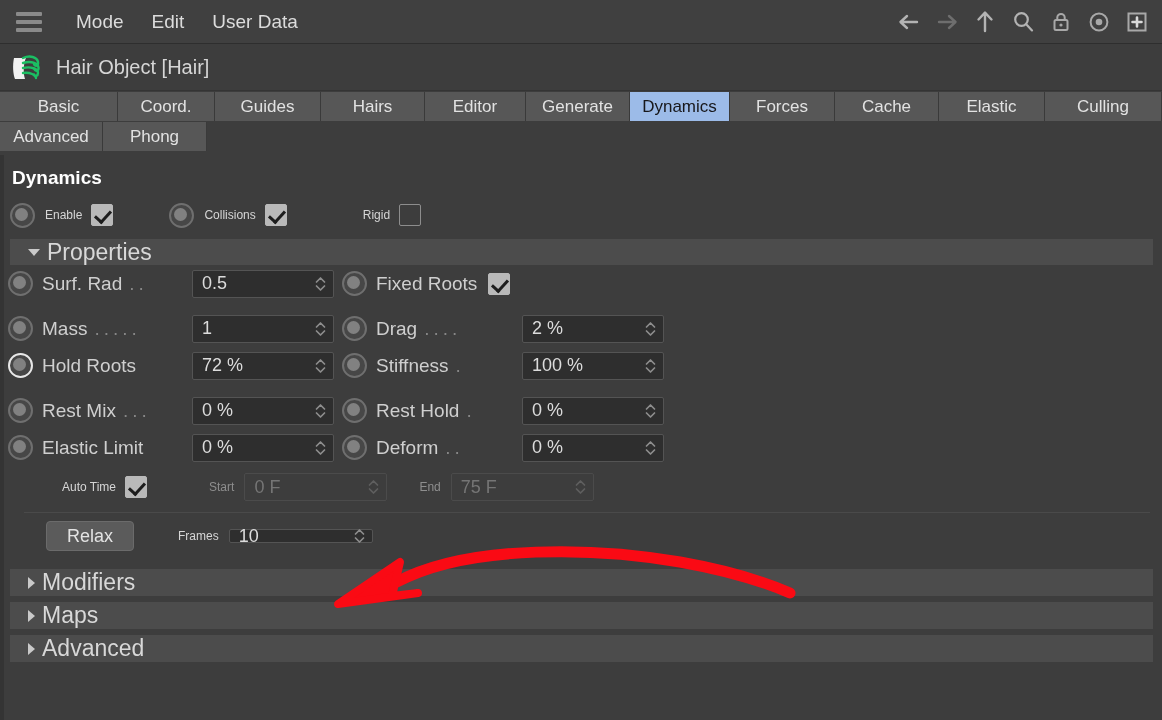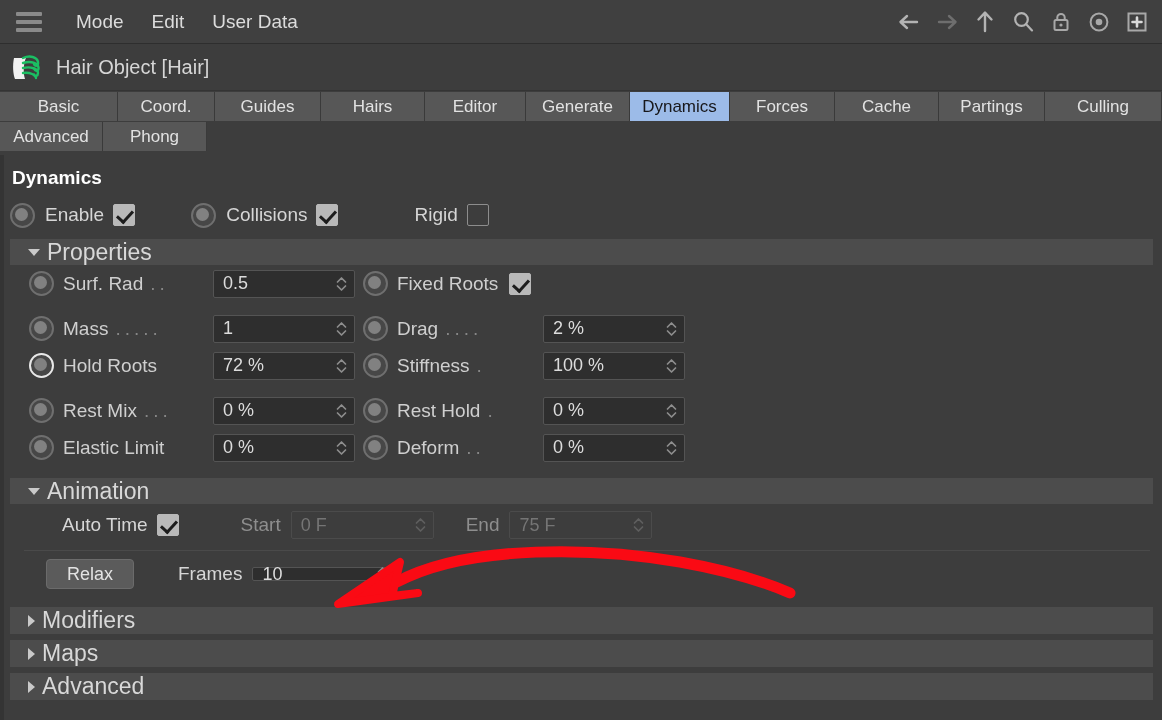--- a/index.html
+++ b/index.html
@@ -81,21 +81,21 @@
     width: 25px; height: 25px; border-radius: 50%;
     border: 2px solid #6f6f6f; background: #474747;
     display: inline-block; position: relative; flex: none; cursor: pointer;
   }
   .track::after {
     content: ""; position: absolute; left: 3px; top: 3px;
     width: 13px; height: 13px; border-radius: 50%; background: #818181;
   }
   .track.hl { border-color: #e8e8e8; }
 
-  .cklabel { color: #d6d6d6; font-size: 19px; margin: 0 9px 0 10px; white-space: nowrap; }
+  .cklabel { color: #d6d6d6; font-size: 12px; margin: 0 9px 0 10px; white-space: nowrap; }
 
   .cbox {
     width: 22px; height: 22px; border: 1px solid #8d8d8d; background: transparent;
     position: relative; flex: none; cursor: pointer; border-radius: 2px;
   }
   .cbox.on { background: #b9b9b9; border-color: #b9b9b9; }
   .cbox.on::after {
     content: ""; position: absolute; left: 6px; top: 2px;
     width: 7px; height: 13px; border: solid #1d1d1d;
     border-width: 0 3px 3px 0; transform: rotate(42deg);
@@ -111,21 +111,21 @@
     border-left: 6px solid transparent; border-right: 6px solid transparent;
     border-top: 7px solid #c9c9c9;
   }
   .sechead .caret.closed {
     border-left: 7px solid #c9c9c9; border-right: 0;
     border-top: 6px solid transparent; border-bottom: 6px solid transparent;
   }
   .sechead .stext { color: #d8d8d8; font-size: 23px; }
 
   
-  .prow { display: flex; align-items: center; height: 37px; padding-left: 29px; }
+  .prow { display: flex; align-items: center; height: 37px; padding-left: 8px; }
   .cell { display: flex; align-items: center; flex: none; }
   .plabel {
     color: #cfcfcf; font-size: 19px; margin-left: 9px;
     display: flex; align-items: baseline; white-space: nowrap; overflow: hidden;
   }
   .plabel .dots { color: #878787; letter-spacing: 4px; margin-left: 7px; font-size: 19px; }
 
   .field {
     height: 28px; background: #2e2e2e; border: 1px solid #545454;
     display: flex; align-items: center; position: relative;
@@ -227,21 +227,21 @@
     <div class="tabrow" id="tabrow1">
         <div class="tab" style="width: 118px;">Basic</div>
         <div class="tab" style="width: 97px;">Coord.</div>
         <div class="tab" style="width: 106px;">Guides</div>
         <div class="tab" style="width: 104px;">Hairs</div>
         <div class="tab" style="width: 101px;">Editor</div>
         <div class="tab" style="width: 104px;">Generate</div>
         <div class="tab active" style="width: 100px;">Dynamics</div>
         <div class="tab" style="width: 105px;">Forces</div>
         <div class="tab" style="width: 104px;">Cache</div>
-        <div class="tab" style="width: 106px;">Partings</div>
+        <div class="tab" style="width: 106px;">Elastic</div>
         <div class="tab" style="width: 117px;">Culling</div>
       </div>
     <div class="tabrow" id="tabrow2">
         <div class="tab" style="width: 103px;">Advanced</div>
         <div class="tab" style="width: 104px;">Phong</div>
         <div class="spacer"></div>
       </div>
   </div>
 
   <div class="panel">
@@ -398,24 +398,20 @@
             <div class="field" style="width:142px">
               <span>0 %</span>
               <span class="spin"><svg width="13" height="20" viewBox="0 0 13 20">
                   <path d="M2.5 8 L6.5 4 L10.5 8 M2.5 12 L6.5 16 L10.5 12" stroke="#8d8d8d" stroke-width="1.7" fill="none" stroke-linecap="round" stroke-linejoin="round"></path>
                 </svg></span>
             </div>
           </div>
         </div>
       </div>
 
-    <div class="sechead" style="margin-top:12px">
-      <div class="caret"></div>
-      <div class="stext">Animation</div>
-    </div>
 
     <div class="prow" style="padding-left:62px; height:42px">
       <div class="cklabel" style="margin-left:0">Auto Time</div>
       <div class="cbox on"></div>
 
       <div style="width:62px"></div>
       <div class="cklabel" style="margin:0 10px 0 0; color:#8e8e8e">Start</div>
       <div class="field disabled" style="width:143px">
         <span>0 F</span>
         <span class="spin">

